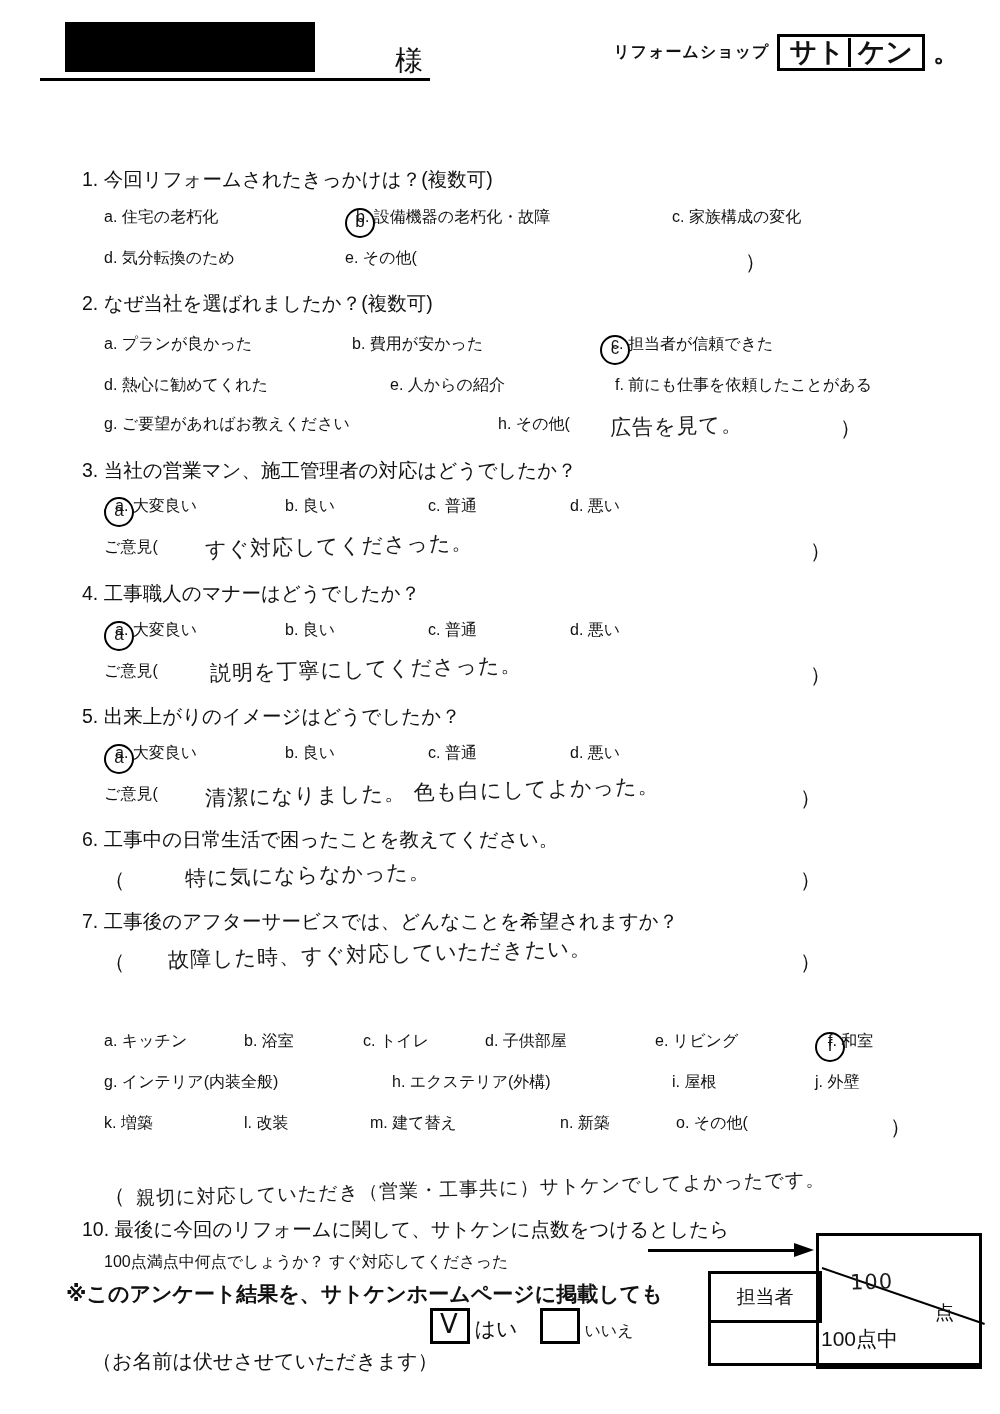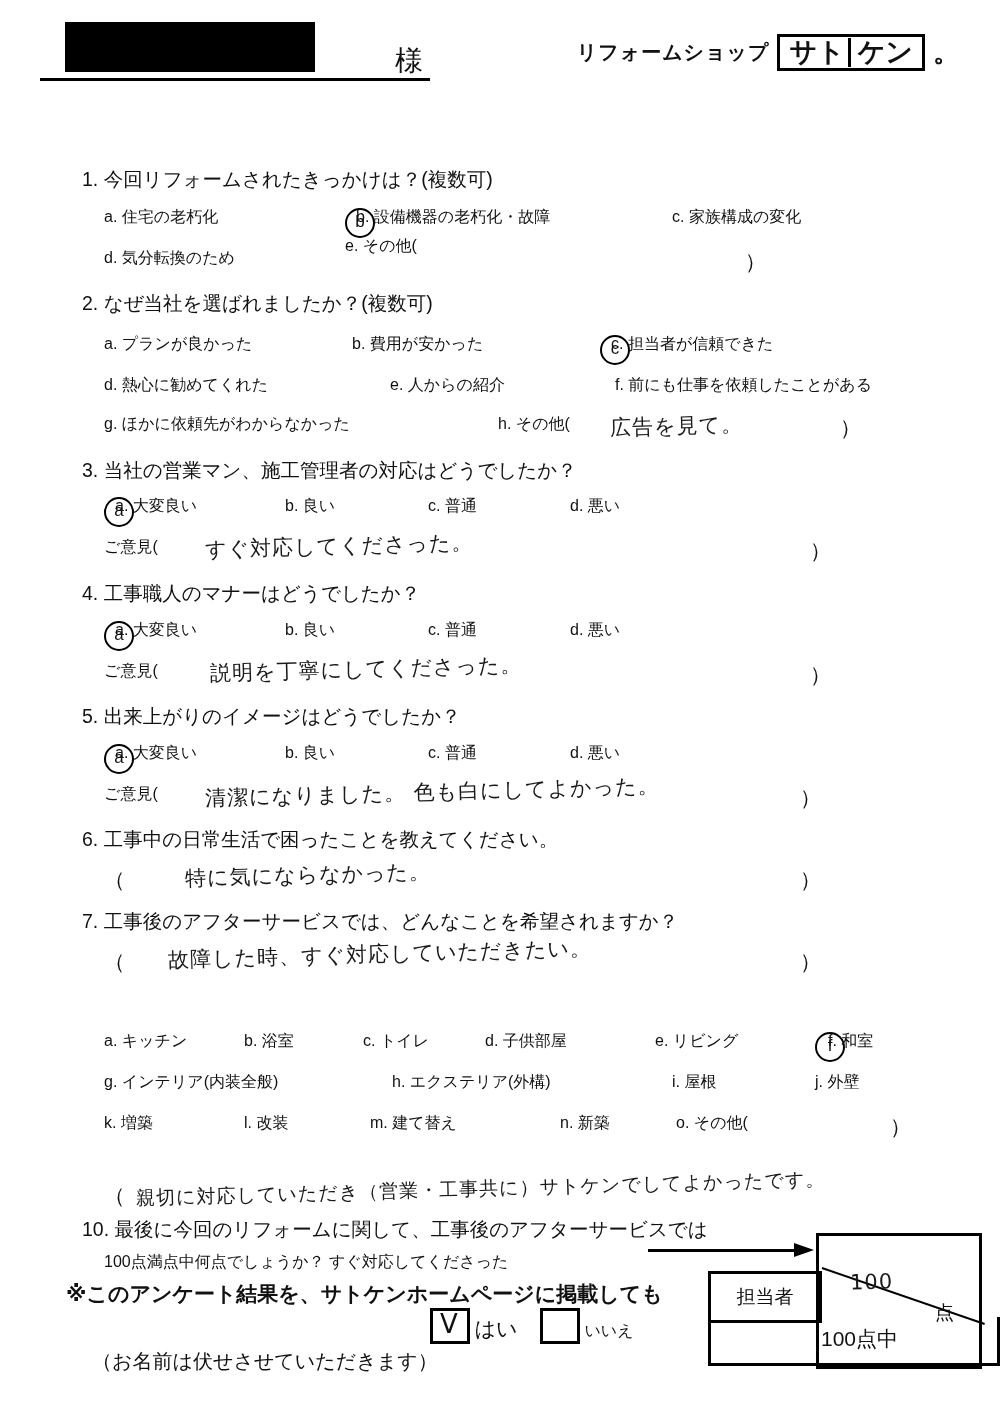--- a/index.html
+++ b/index.html
@@ -10,21 +10,21 @@
     -webkit-font-smoothing:none;
   }
   .page{position:absolute;inset:0;}
 
   
   .hdr{position:absolute;left:40px;top:18px;width:920px;height:62px;}
   .name-redaction{position:absolute;left:25px;top:4px;width:250px;height:50px;background:#000;}
   .name-rule{position:absolute;left:0px;top:60px;width:390px;height:3px;background:#000;}
   .sama{position:absolute;left:355px;top:24px;font-size:28px;}
   .brand{position:absolute;right:0px;top:16px;display:flex;align-items:center;gap:8px;}
-  .brand-sub{font-size:20px;letter-spacing:1px;font-weight:bold;color:#111;}
+  .brand-sub{font-size:16px;letter-spacing:1px;font-weight:bold;color:#111;}
   .brand-box{border:3px solid #000;padding:1px 6px;display:flex;gap:4px;}
   .brand-ch{font-size:27px;font-weight:bold;line-height:1;padding:1px 3px;}
   .brand-ch.b{border-right:3px solid #000;}
   .brand-dot{font-size:27px;font-weight:bold;line-height:1;}
 
   
   .title-box{
     position:absolute;left:72px;top:90px;width:856px;height:58px;
     border:3px solid #000;border-radius:10px;
     display:flex;align-items:center;
@@ -51,21 +51,21 @@
   .paren{font-size:21px;}
 
   
   .cbox{display:inline-block;width:34px;height:30px;border:3px solid #000;vertical-align:-8px;position:relative;}
   .cbox .chk{position:absolute;left:7px;top:-2px;font-size:26px;font-family:"DejaVu Sans",sans-serif;}
 
   
   .tantou-box{position:absolute;left:708px;top:1271px;width:108px;height:46px;border:3px solid #000;
               display:flex;align-items:center;justify-content:center;font-size:19px;}
   .score-box{position:absolute;left:816px;top:1233px;width:160px;height:130px;border:3px solid #000;}
-  .score-bottom{position:absolute;left:708px;top:1317px;width:268px;height:46px;border:3px solid #000;border-top:none;padding-left:18px;}
+  .score-bottom{position:absolute;left:708px;top:1317px;width:268px;height:46px;border:3px solid #000;border-top:none;}
   .score-bottom .lbl{position:absolute;left:110px;top:8px;font-size:21px;}
   .score-val{position:absolute;left:850px;top:1258px;font-size:34px;}
   .ten{position:absolute;left:935px;top:1300px;font-size:19px;}
   .arrow{position:absolute;left:648px;top:1243px;width:170px;height:14px;}
   .arrow .shaft{position:absolute;left:0;top:6px;width:150px;height:3px;background:#000;}
   .arrow .head{position:absolute;left:146px;top:0;width:0;height:0;border-left:20px solid #000;border-top:7px solid transparent;border-bottom:7px solid transparent;}
   .diag{position:absolute;left:816px;top:1233px;width:160px;height:130px;}
   .diag-line{position:absolute;left:6px;top:34px;width:172px;height:2px;background:#000;transform:rotate(19deg);transform-origin:left center;}
 </style>
 </head>
@@ -91,36 +91,36 @@
   <div class="q" style="top:166px">
     <span class="qline"><span>1.</span>
     <span>今回リフォームされたきっかけは？(複数可)</span></span>
   </div>
   <div class="opt" style="left:104px;top:207px"><span>a. 住宅の老朽化</span></div>
   <div class="opt" style="left:345px;top:207px">
     <span class="circ">b</span><span style="margin-left:-20px">b. 設備機器の老朽化・故障</span>
   </div>
   <div class="opt" style="left:672px;top:207px"><span>c. 家族構成の変化</span></div>
   <div class="opt" style="left:104px;top:248px"><span>d. 気分転換のため</span></div>
-  <div class="opt" style="left:345px;top:236px"><span>e. その他(</span></div>
+  <div class="opt" style="left:345px;top:248px"><span>e. その他(</span></div>
   <div class="opt" style="left:745px;top:248px"><span class="paren">）</span></div>
 
   <div class="q" style="top:290px">
     <span class="qline"><span>2.</span>
     <span>なぜ当社を選ばれましたか？(複数可)</span></span>
   </div>
   <div class="opt" style="left:104px;top:334px"><span>a. プランが良かった</span></div>
   <div class="opt" style="left:352px;top:334px"><span>b. 費用が安かった</span></div>
   <div class="opt" style="left:600px;top:334px">
     <span class="circ">c</span><span style="margin-left:-20px">c. 担当者が信頼できた</span>
   </div>
   <div class="opt" style="left:104px;top:375px"><span>d. 熱心に勧めてくれた</span></div>
   <div class="opt" style="left:390px;top:375px"><span>e. 人からの紹介</span></div>
   <div class="opt" style="left:615px;top:375px"><span>f. 前にも仕事を依頼したことがある</span></div>
-  <div class="opt" style="left:104px;top:414px"><span>g. ほかに依頼先がわからなかった</span></div>
+  <div class="opt" style="left:104px;top:414px"><span>g. ご要望があればお教えください</span></div>
   <div class="opt" style="left:498px;top:414px"><span>h. その他(</span></div>
   <div class="opt" style="left:610px;top:412px"><span class="hand">広告を見て。</span></div>
   <div class="opt" style="left:840px;top:414px"><span class="paren">）</span></div>
 
   <div class="q" style="top:457px">
     <span class="qline"><span>3.</span>
     <span>当社の営業マン、施工管理者の対応はどうでしたか？</span></span>
   </div>
   <div class="opt" style="left:104px;top:496px">
     <span class="circ">a</span><span style="margin-left:-20px">a. 大変良い</span>
@@ -193,21 +193,21 @@
   <div class="opt" style="left:370px;top:1113px"><span>m. 建て替え</span></div>
   <div class="opt" style="left:560px;top:1113px"><span>n. 新築</span></div>
   <div class="opt" style="left:676px;top:1113px"><span>o. その他(</span></div>
   <div class="opt" style="left:890px;top:1113px"><span class="paren">）</span></div>
 
   <div class="opt" style="left:104px;top:1182px"><span class="paren">（</span></div>
   <div class="opt" style="left:136px;top:1176px"><span class="hand sm">親切に対応していただき（営業・工事共に）サトケンでしてよかったです。</span></div>
 
   <div class="q" style="top:1216px">
     <span class="qline"><span>10.</span>
-    <span>最後に今回のリフォームに関して、工事後のアフターサービスでは</span></span>
+    <span>最後に今回のリフォームに関して、サトケンに点数をつけるとしたら</span></span>
   </div>
   <div class="opt" style="left:104px;top:1252px"><span>100点満点中何点でしょうか？ すぐ対応してくださった</span></div>
 
   <div class="arrow">
     <div class="shaft"></div>
       <div class="head"></div>
   </div>
 
   <div class="tantou-box">
       <span>担当者</span>

